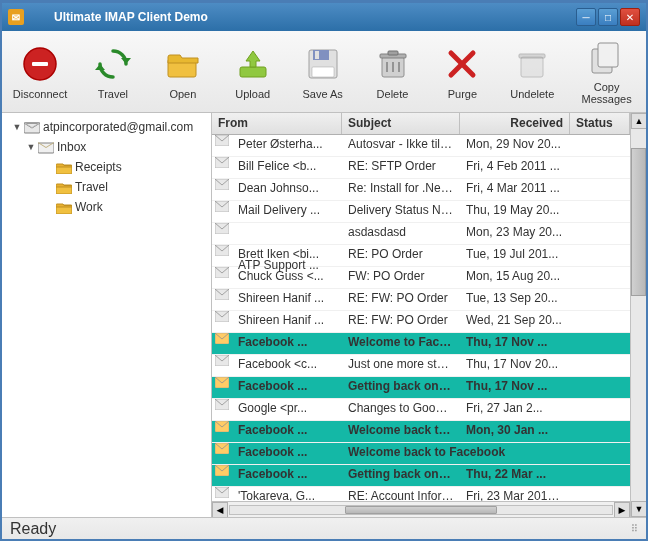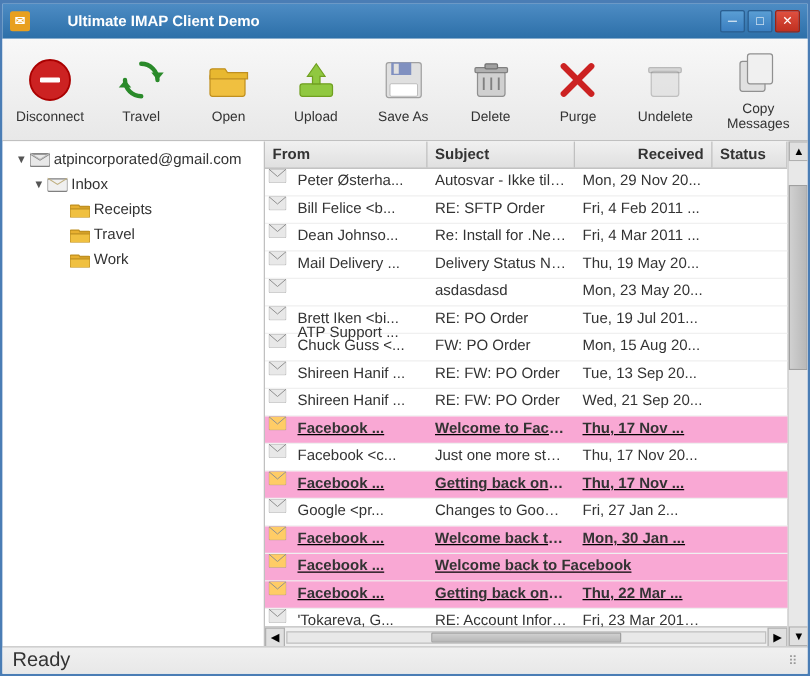--- a/index.html
+++ b/index.html
@@ -188,22 +188,21 @@
     }
     .email-row {
       display: flex;
       align-items: flex-start;
       height: 22px;
       border-bottom: 1px solid #f0f0f0;
       cursor: pointer;
     }
     .email-row.unread { font-weight: bold; }
     .email-row.highlighted {
-      background: #f9a8d4;
-      text-decoration: underline;
+      background: #14b8a6;
     }
     .email-cell {
       padding: 2px 6px;
       font-size: 12px;
       color: #333;
       white-space: nowrap;
       overflow: hidden;
       text-overflow: ellipsis;
     }
     .email-icon {

